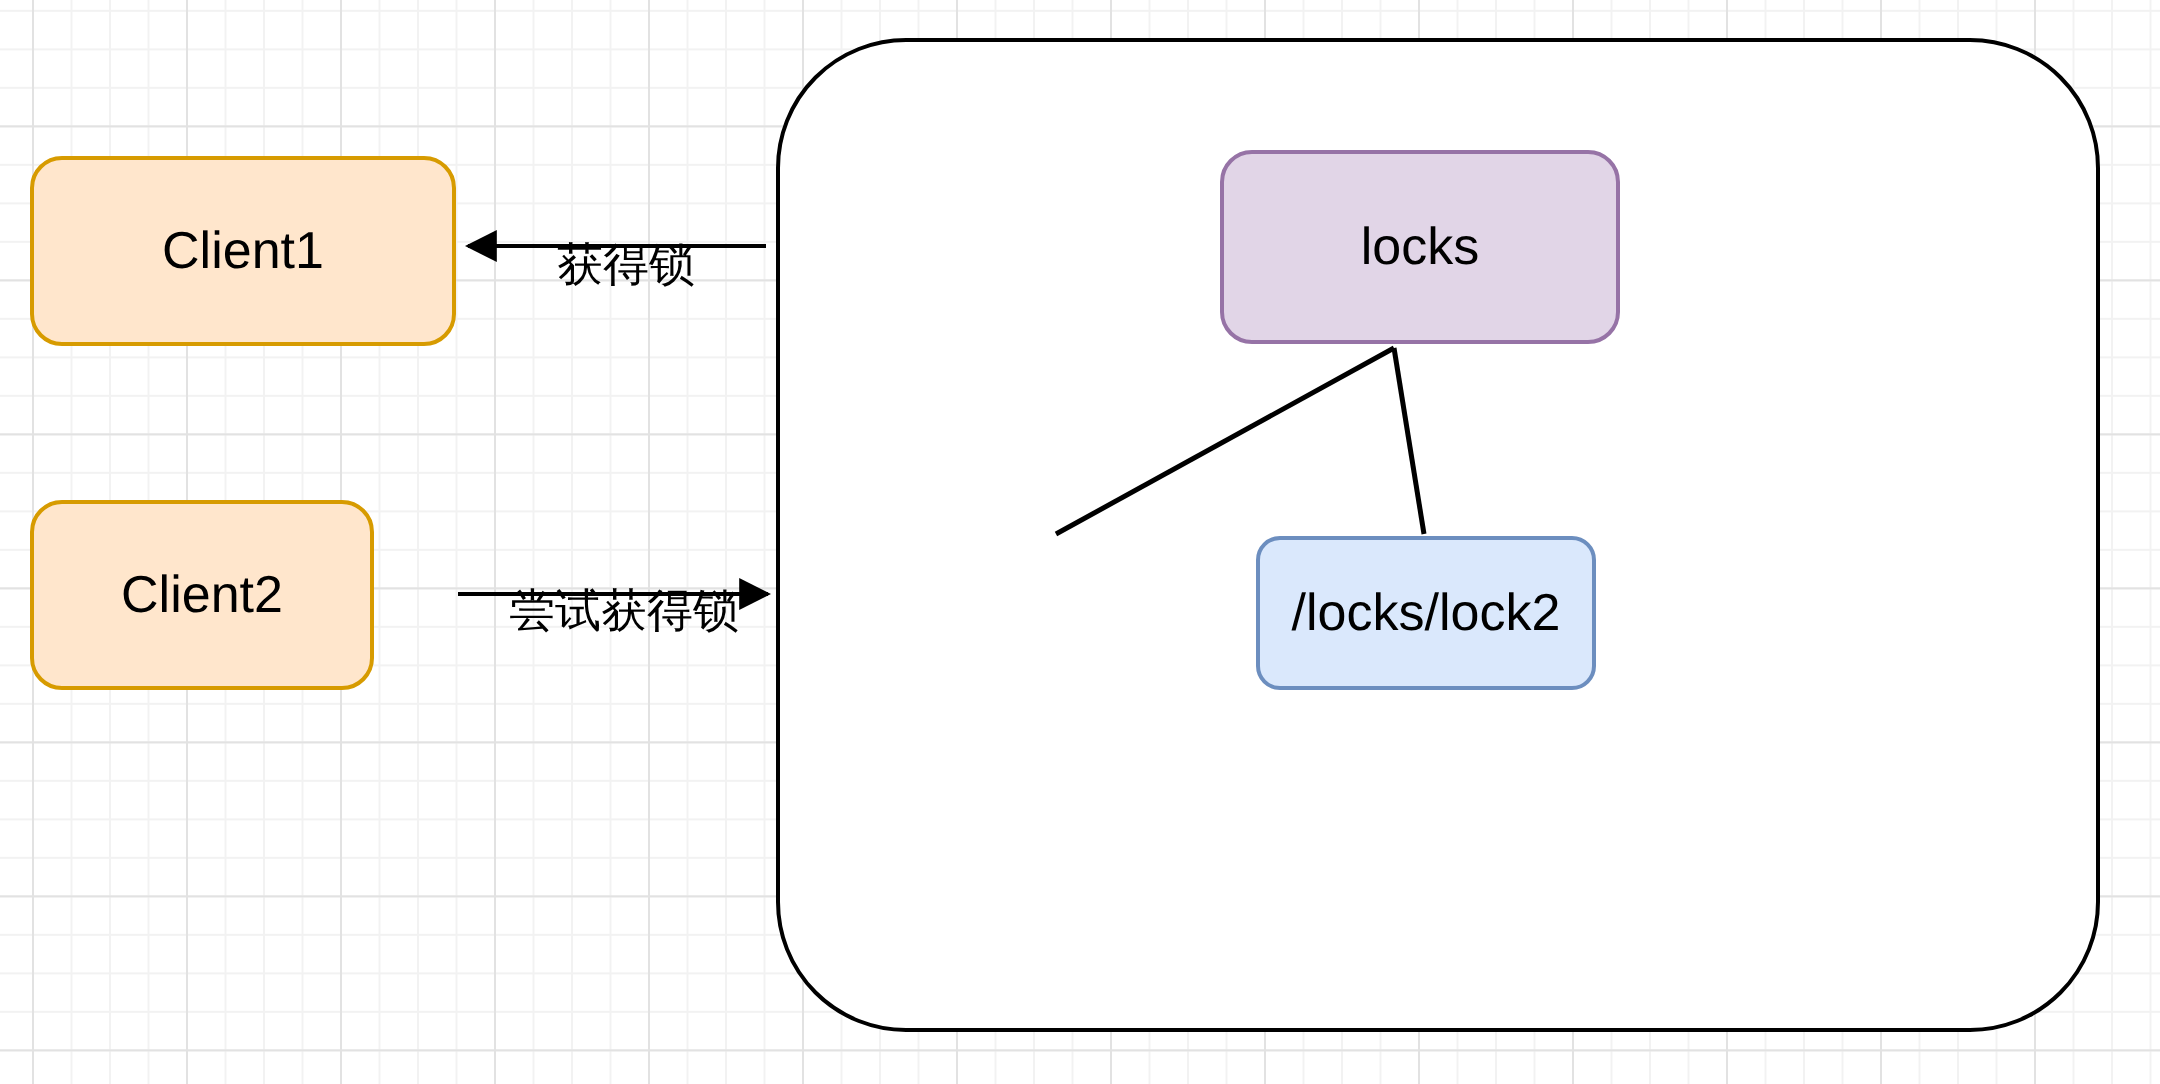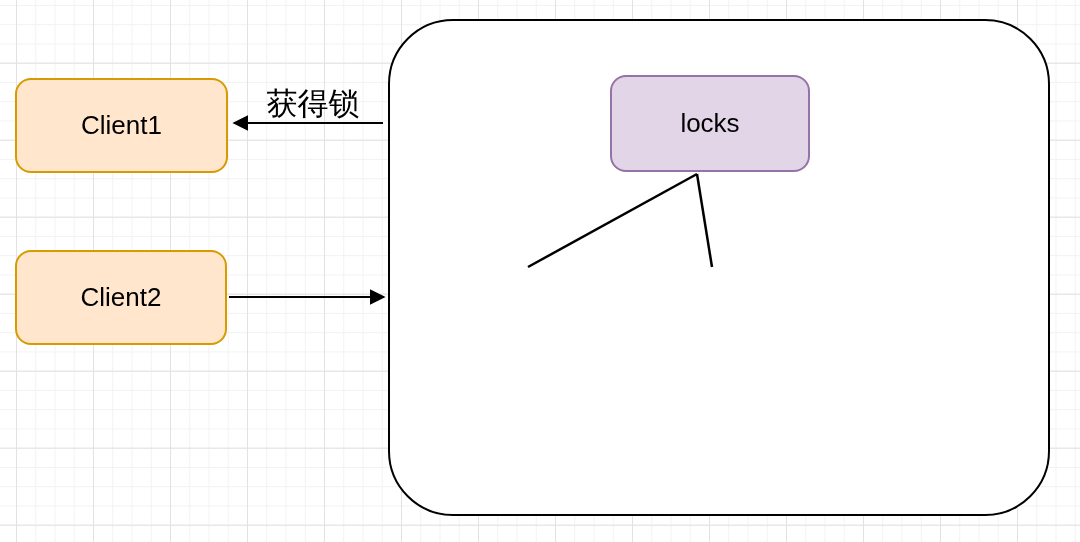--- a/index.html
+++ b/index.html
@@ -61,41 +61,42 @@
     background: var(--locks_fill);
     border: 2px solid var(--locks_stroke);
     border-radius: 16px;
   }
   .lock-node {
     background: var(--lock_fill);
     border: 2px solid var(--lock_stroke);
     border-radius: 12px;
   }
   #client1 { left: 15px;  top: 78px;  width: 213px; height: 95px; }
-  #client2 { left: 15px;  top: 250px; width: 212px; height: 95px; }
+  #client2 { left: 15px;  top: 250px; width: 172px; height: 95px; }
   #locks   { left: 610px; top: 75px;  width: 200px; height: 97px; }
   #lock1   { left: 433px; top: 268px; width: 177px; height: 77px; }
   #lock2   { left: 628px; top: 268px; width: 170px; height: 77px; }
   .edge-svg {
     position: absolute;
     left: 0;
     top: 0;
     width: 1080px;
     height: 542px;
     z-index: 3;
     pointer-events: none;
   }
   .edge-label {
     position: absolute;
     z-index: 4;
-    font-size: 31px;
+    font-size: 23px;
     color: var(--text_color);
     text-align: center;
     white-space: nowrap;
     width: 160px;
+    margin-top: 34px;
   }
   #acquire-label     { left: 233px; top: 83px; }
   #try-acquire-label { left: 232px; top: 256px; }
 </style>
 </head>
 <body>
 
 <div class="canvas">
 
   <div class="zk-container"></div>
@@ -103,28 +104,32 @@
   <div class="node client-node" id="client1">
     <span>Client1</span>
   </div>
   <div class="node client-node" id="client2">
     <span>Client2</span>
   </div>
 
   <div class="node locks-node" id="locks">
     <span>locks</span>
   </div>
+  <div class="node lock-node" id="lock2">
+    <span>/locks/lock2</span>
+  </div>
 
   <svg class="edge-svg" viewBox="0 0 1080 542">
     <defs>
       <marker id="arrowhead" viewBox="0 0 10 10" refX="9" refY="5" markerWidth="8" markerHeight="8" orient="auto-start-reverse">
         <path d="M 0 0 L 10 5 L 0 10 z" fill="#000000"></path>
       </marker>
     </defs>
     <line x1="383" y1="123" x2="234" y2="123" stroke="#000000" stroke-width="2" marker-end="url(#arrowhead)"></line>
     <line x1="229" y1="297" x2="384" y2="297" stroke="#000000" stroke-width="2" marker-end="url(#arrowhead)"></line>
     <line x1="697" y1="174" x2="528" y2="267" stroke="#000000" stroke-width="2.5"></line>
     <line x1="697" y1="174" x2="712" y2="267" stroke="#000000" stroke-width="2.5"></line>
   </svg>
 
   <div class="edge-label" id="acquire-label">获得锁</div>
+  <div class="edge-label" id="try-acquire-label">尝试获得锁</div>
 
 </div>
 
 </body></html>

